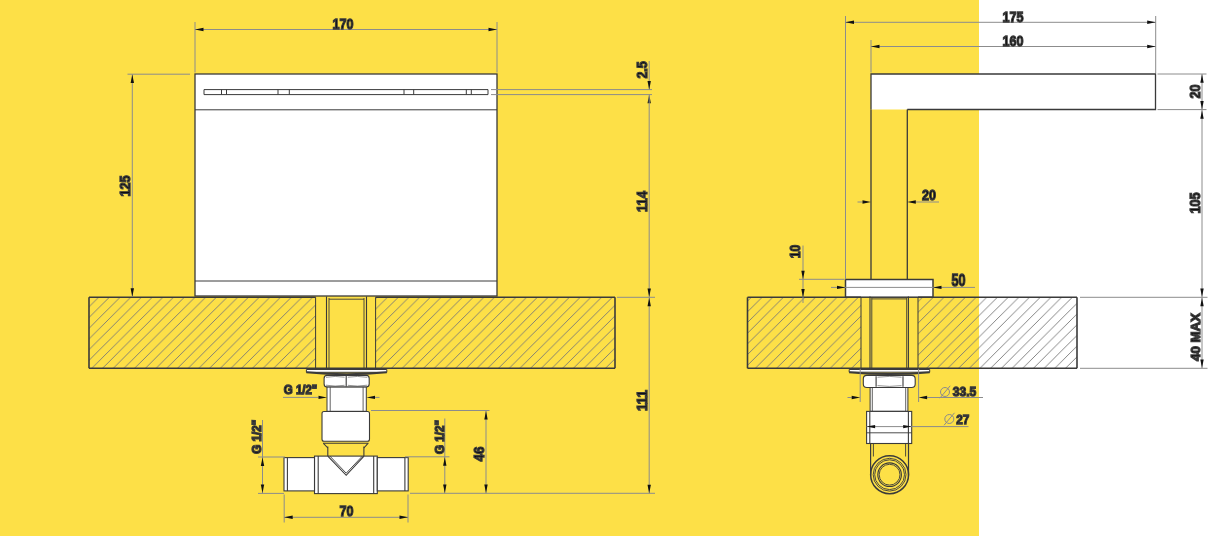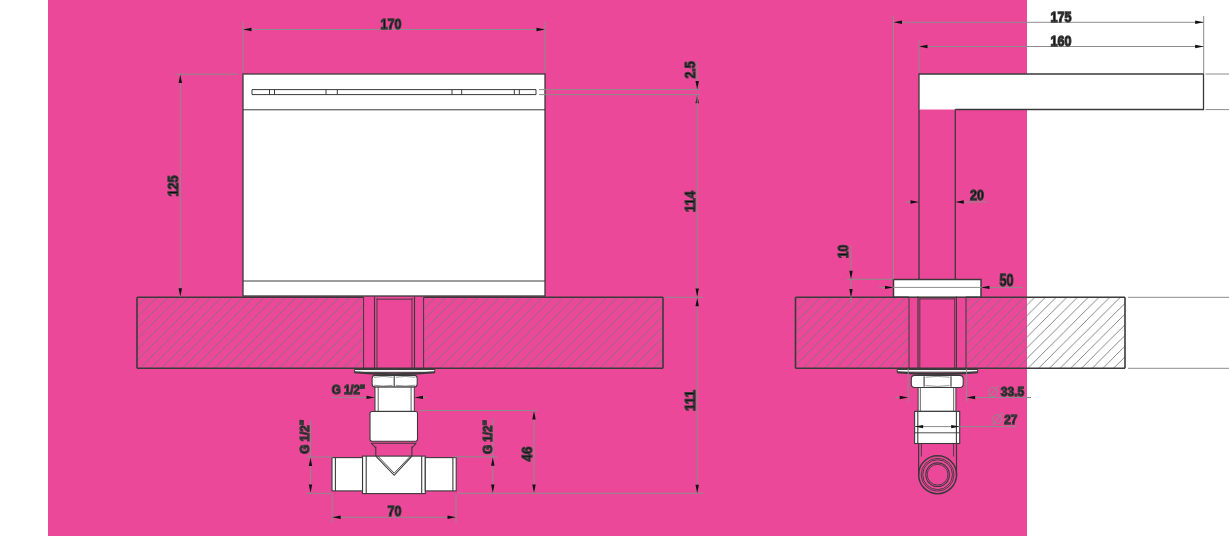--- a/index.html
+++ b/index.html
@@ -1,16 +1,16 @@
 <!DOCTYPE html>
 <html><head>
 <meta charset="utf-8">
 <style>
   html,body{margin:0;padding:0;background:#ffffff;}
-  .wrap{width:979px;height:536px;position:relative;background:#ec4899;margin-left:48px;}
+  .wrap{width:979px;height:536px;position:relative;background:#fde047;}
   text{font-family:"Liberation Sans",sans-serif;font-weight:bold;fill:#000;-webkit-font-smoothing:antialiased;}
 </style>
 </head>
 <body>
 <div class="wrap">
 <svg width="1229" height="536" viewBox="0 0 1229 536">
 <defs>
   <path id="aL" d="M0 0 L8.5 1.7 L8.5 -1.7 Z"></path>
   <path id="aR" d="M0 0 L-8.5 1.7 L-8.5 -1.7 Z"></path>
   <path id="aU" d="M0 0 L1.7 8.5 L-1.7 8.5 Z"></path>

